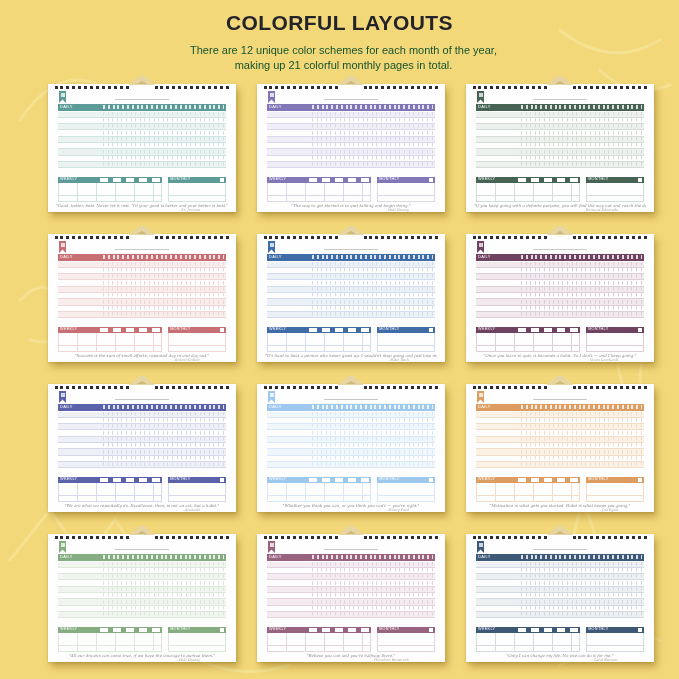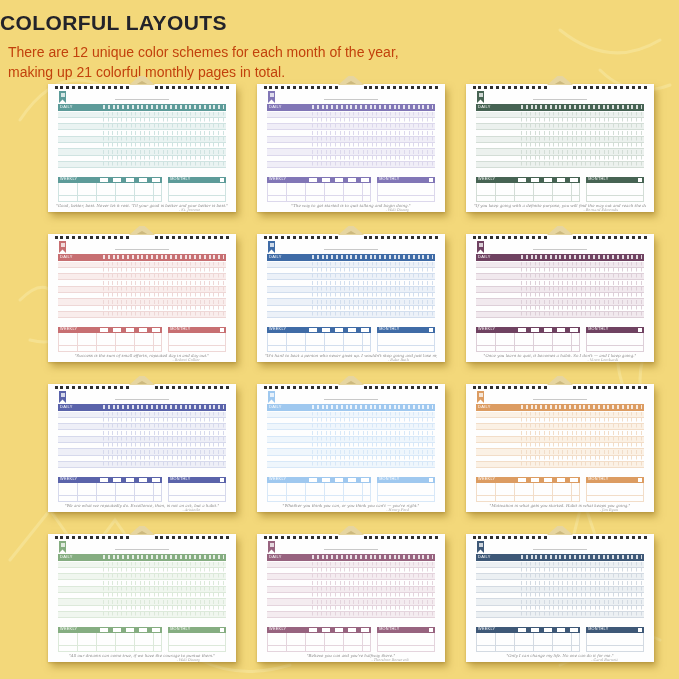--- a/index.html
+++ b/index.html
@@ -3,23 +3,23 @@
 <meta charset="utf-8">
 <style>
   html,body{margin:0;padding:0;}
   body{
     width:679px;height:679px;position:relative;overflow:hidden;
     background:#f3d87a;
     font-family:"Liberation Sans", sans-serif;
   }
   .doodles{position:absolute;inset:0;pointer-events:none;}
   
-  .header{position:relative;padding-top:11px;z-index:2;}
+  .header{position:relative;text-align:center;padding-top:11px;z-index:2;}
   .title{font-size:21px;font-weight:700;letter-spacing:.4px;color:#23232a;}
-  .subtitle{margin-top:8px;font-size:14px;line-height:1.4;color:#c2410c;padding-left:8px;}
+  .subtitle{margin-top:8px;font-size:11px;line-height:1.4;color:#14532d;padding-left:8px;}
   
   .cal-area{position:absolute;left:48px;top:76px;width:606px;z-index:2;}
   .cal-row{display:flex;gap:21px;margin-bottom:14px;}
   
   .cal{position:relative;width:188px;height:128px;background:#fefefe;
        box-shadow:3px 5px 7px rgba(150,115,30,.5), 0 1px 2px rgba(150,115,30,.35);
        margin-top:8px;}
   .tab{position:absolute;top:-8px;left:50%;transform:translateX(-50%);
        width:26px;height:9px;background:#e6d5a0;
        clip-path:polygon(0 100%,40% 0,60% 0,100% 100%);}

